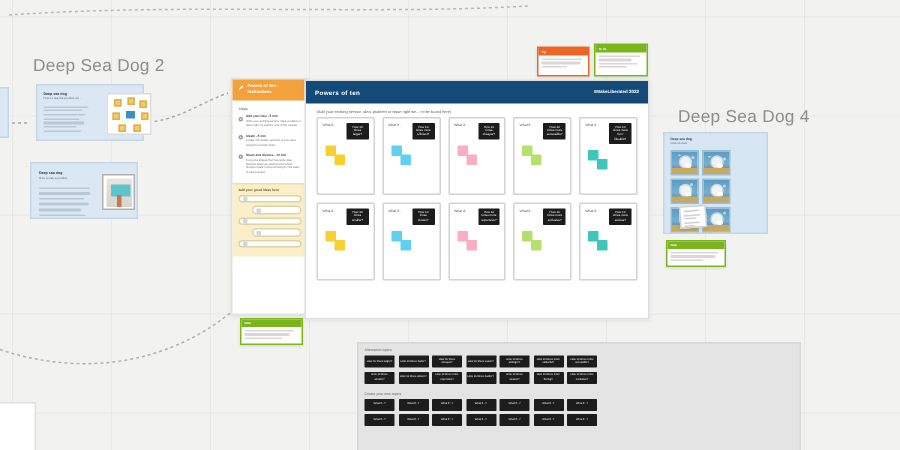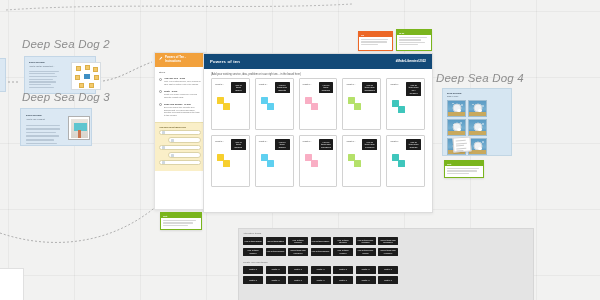--- a/index.html
+++ b/index.html
@@ -18,21 +18,20 @@
       linear-gradient(to bottom, rgba(0,0,0,0.045) 1px, transparent 1px);
     background-size: 66px 66px;
     background-position: 8px 11px;
   }
   .frame-title {
     position: absolute;
     color: #8d8d8d;
     font-size: 11.5px;
     letter-spacing: .2px;
     white-space: nowrap;
-    font-style: italic;
   }
   .abs { position: absolute; }
 
   
   .slide {
     background: #dbe8f3;
     border: 1px solid #c3d6e6;
   }
   .slide-ttl {
     font-size: 2.4px; font-weight: bold; color: #2b3a4a;
@@ -208,21 +207,20 @@
       <div class="dg-node" style="left:13px;top:2px;width:5px;height:5px;"></div>
       <div class="dg-node" style="left:21px;top:4px;width:5px;height:5px;"></div>
       <div class="dg-node" style="left:3px;top:12px;width:5px;height:5px;"></div>
       <div class="dg-center" style="left:12px;top:11px;width:6px;height:5px;"></div>
       <div class="dg-node" style="left:22px;top:12px;width:5px;height:5px;"></div>
       <div class="dg-node" style="left:7px;top:20px;width:5px;height:5px;"></div>
       <div class="dg-node" style="left:17px;top:20px;width:5px;height:5px;"></div>
     </div>
   </div>
 
-  <div class="frame-title abs" style="left:22px;top:91px;">Deep Sea Dog 3</div>
   <div class="slide abs" style="left:20px;top:108px;width:72px;height:38px;">
     <div class="abs" style="left:5px;top:5px;width:38px;">
       <div class="slide-ttl">Deep sea dog</div>
       <div class="slide-sub">How to use a product</div>
       <div class="txtline" style="width:34px;height:1.6px;margin-top:4px;"></div>
       <div class="txtline" style="width:34px;height:1.6px;margin-top:2px;"></div>
       <div class="txtline" style="width:30px;height:1.6px;margin-top:2px;"></div>
       <div class="txtline" style="width:33px;height:1.6px;margin-top:2px;"></div>
       <div class="txtline" style="width:28px;height:1.6px;margin-top:2px;"></div>
       <div class="txtline" style="width:31px;height:1.6px;margin-top:2px;"></div>
@@ -428,21 +426,21 @@
           <div class="col-tag">How 10 times more serious?</div>
         </div>
         <div class="stickies">
           <div class="sticky a" style="background:#3fc6bc"></div>
           <div class="sticky b" style="background:#3fc6bc"></div>
         </div>
       </div>
     </div>
   </div>
 
-  <div class="frame-title abs" style="left:436px;top:72px;">Deep Sea Dog 4</div>
+  <div class="frame-title abs" style="left:452px;top:72px;">Deep Sea Dog 4</div>
   <div id="dsd4" class="abs" style="left:442px;top:88px;width:70px;height:68px;">
     <div style="padding:3px 0 2px 4px;">
       <div class="slide-ttl" style="font-size:2.2px;">Deep sea dog</div>
       <div class="slide-sub" style="font-size:1.8px;">2022-01-2020</div>
     </div>
     <div style="display:flex;flex-wrap:wrap;gap:2px;padding:0 4px;">
       <div class="thumb" style="width:19px;height:17px;">
         <div class="dog"></div>
           <div class="snout"></div>
           <div class="sand"></div>

